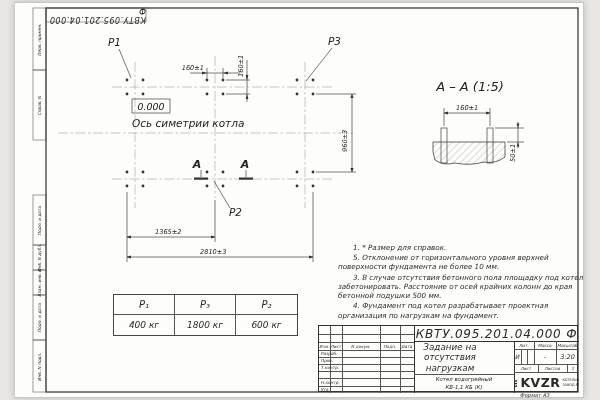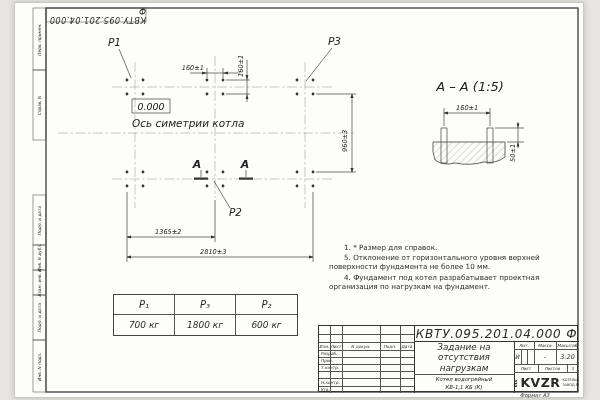--- a/index.html
+++ b/index.html
@@ -17,21 +17,21 @@
   .dim{font-size:6.6px;}
   .lbl{font-size:10.5px;}
   .plbl{font-size:10.5px;}
   .sec{font-weight:bold;font-size:11px;}
   .sect-title{font-size:13px;}
   .abs{position:absolute;box-sizing:border-box;}
   .vcell{display:flex;align-items:center;justify-content:center;left:33px;width:13px;}
   .vcell span{transform:rotate(-90deg);white-space:nowrap;font-size:4.3px;font-style:italic;color:#222;}
   .topdes{left:46px;top:8px;width:100px;height:14px;display:flex;align-items:center;justify-content:center;
           transform:rotate(180deg);font-size:8px;font-style:italic;letter-spacing:.5px;}
-  .notes{left:329px;top:243px;width:250px;font-size:7.2px;line-height:1.28;}
+  .notes{left:338px;top:243px;width:250px;font-size:7.2px;font-style:italic;line-height:1.28;}
   .notes p{margin:0 0 1px 0;text-indent:15px;}
   .ptable{left:113px;top:294px;width:185px;height:42px;border:1.1px solid #444;display:grid;
           grid-template-columns:1fr 1fr 1fr;grid-template-rows:20px 1fr;background:#fdfdfb;}
   .ptable>div{display:flex;align-items:center;justify-content:center;font-style:italic;border-right:.7px solid #555;}
   .ptable>div:nth-child(3n){border-right:none;}
   .ptable>div.ph{border-bottom:.7px solid #555;font-size:10px;}
   .ptable>div.pv{font-size:9px;}
   .tb{left:318px;top:325px;width:260px;height:67px;border:1.2px solid #333;background:#fdfdfb;}
   .tb .vl,.tb .hl{position:absolute;background:#555;}
   .tb .vl{width:.7px;} .tb .hl{height:.7px;}
@@ -217,28 +217,29 @@
   <div class="abs vcell" style="top:295px;height:45px;">
       <span>Подп. и дата</span>
     </div>
   <div class="abs vcell" style="top:340px;height:52px;">
       <span>Инв. N подл.</span>
     </div>
 
   <div class="abs notes">
     <p>1. * Размер для справок.</p>
     <p>5. Отклонение от горизонтального уровня верхней поверхности фундамента не более 10 мм.</p>
+    <p>3. В случае отсутствия бетонного пола площадку под котел забетонировать. Расстояние от осей крайних колонн до края бетонной подушки 500 мм.</p>
     <p>4. Фундамент под котел разрабатывает проектная организация по нагрузкам на фундамент.</p>
   </div>
 
   <div class="abs ptable">
     <div class="ph">P₁</div>
     <div class="ph">P₃</div>
     <div class="ph">P₂</div>
-    <div class="pv">700 кг</div>
+    <div class="pv">400 кг</div>
     <div class="pv">1800 кг</div>
     <div class="pv">600 кг</div>
   </div>
 
   <div class="abs tb">
 
     <div class="vl" style="left:11px;top:0;height:67px;"></div>
     <div class="vl" style="left:23px;top:0;height:67px;"></div>
     <div class="vl" style="left:61px;top:0;height:67px;"></div>
     <div class="vl" style="left:81px;top:0;height:67px;"></div>
@@ -271,21 +272,21 @@
     <div class="c f42" style="left:81px;top:16px;width:14px;height:8px;">Дата</div>
 
     <div class="c f42 slbl" style="left:0;top:24px;width:23px;height:7px;">Разраб.</div>
     <div class="c f42 slbl" style="left:0;top:31px;width:23px;height:7px;">Пров.</div>
     <div class="c f42 slbl" style="left:0;top:38px;width:23px;height:7px;">Т.контр.</div>
     <div class="c f42 slbl" style="left:0;top:52px;width:23px;height:8px;">Н.контр.</div>
     <div class="c f42 slbl" style="left:0;top:60px;width:23px;height:7px;">Утв.</div>
 
     <div class="c des" style="left:95px;top:0;width:165px;height:15px;">КВТУ.095.201.04.000  Ф</div>
 
-    <div class="c t3" style="left:95px;top:15px;width:100px;height:33px;">
+    <div class="c t3" style="left:81px;top:15px;width:100px;height:33px;">
       <span>Задание на</span>
       <span>отсутствия</span>
       <span>нагрузкам</span>
     </div>
 
     <div class="c prod" style="left:95px;top:48px;width:100px;height:19px;">
       <span>Котел водогрейный</span>
       <span>КВ-1,1 КБ  (К)</span>
     </div>
 

